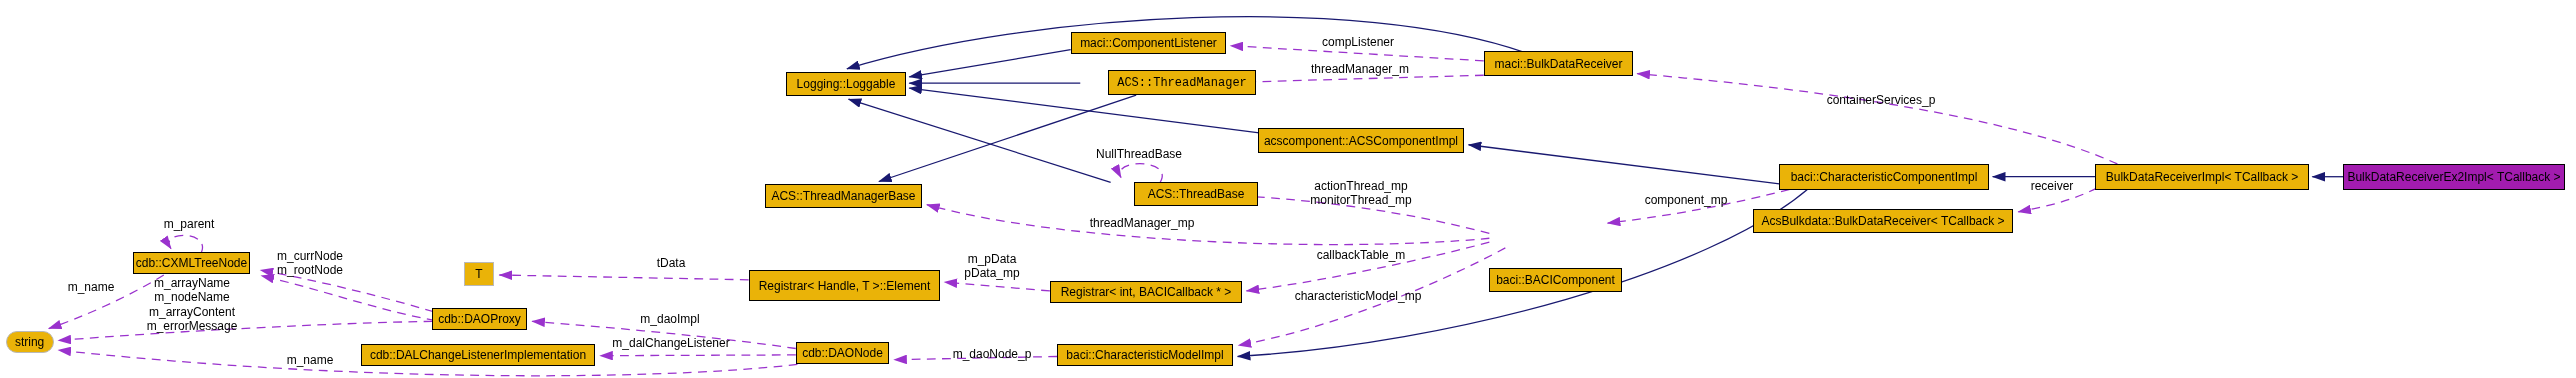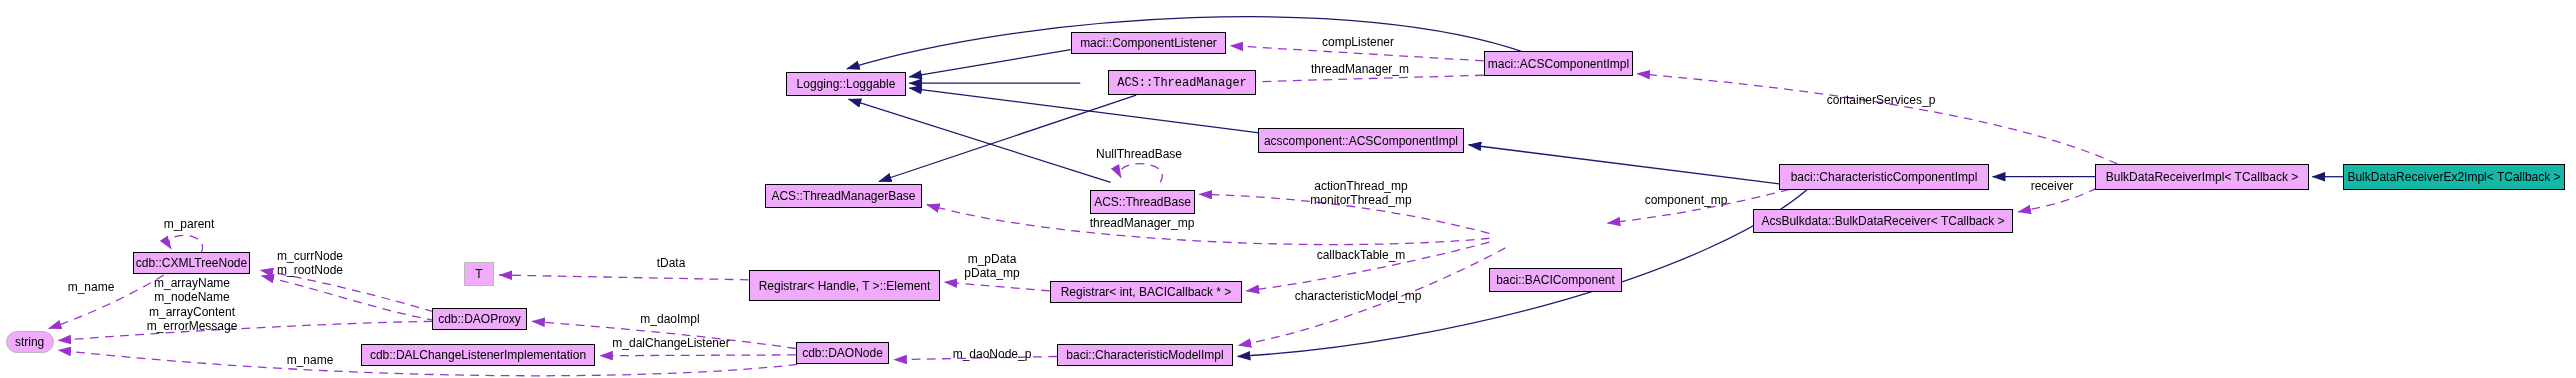--- a/index.html
+++ b/index.html
@@ -1,23 +1,23 @@
 <!DOCTYPE html>
 <html style="font-size:12.8px"><head>
 <meta charset="utf-8">
 <style>
   html,body{margin:0;padding:0;background:#ffffff;}
   body{width:2576px;height:379px;position:relative;overflow:hidden;
        font-family:"Liberation Sans", sans-serif;}
   #graph{position:absolute;left:0;top:0;width:2576px;height:379px;}
   #edge-layer{position:absolute;left:0;top:0;}
-  .node{position:absolute;box-sizing:border-box;background:#f0abfc;border:0.8px solid #000000;
+  .node{position:absolute;box-sizing:border-box;background:#eab308;border:0.8px solid #000000;
         color:#000000;font-size:12px;text-align:center;display:flex;align-items:center;
         justify-content:center;white-space:nowrap;padding:0 4.8px;cursor:pointer;}
-  .node.main{background:#14b8a6;border:0.8px solid #000000;}
+  .node.main{background:#a21caf;border:0.8px solid #000000;}
   .node.external{border:0.8px solid #b9b9b9;}
   .edge-label{position:absolute;color:#000000;font-size:12px;line-height:14.4px;
               text-align:center;white-space:nowrap;transform:translateX(-50%);}
   path.inherit{stroke:#191970;fill:none;stroke-width:1.6;}
   path.use{stroke:#9a32cd;fill:none;stroke-width:1.6;stroke-dasharray:11 8;}
 </style>
 </head>
 <body>
 
 <div id="graph">
@@ -61,27 +61,27 @@
         <path d="M 545 401 C 472 388, 402 362, 327 345" class="use" marker-end="url(#ah-use)"></path>
         <path d="M 205 344 C 160 372, 100 398, 61 411" class="use" marker-end="url(#ah-use)"></path>
         <path d="M 252 316 C 264 288, 198 288, 214 311" class="use" marker-end="url(#ah-use)"></path>
         <path d="M 1452 228 C 1470 198, 1390 198, 1403 222" class="use" marker-end="url(#ah-use)"></path>
       </g>
   </svg>
   <div id="nodes">
       <div class="node" style="left: 1071px; top: 32px; width: 155px; height: 22.4px;">maci::ComponentListener</div>
       <div class="node" style="left: 786px; top: 72px; width: 120px; height: 24px;">Logging::Loggable</div>
       <div class="node" style="left: 1108px; top: 70px; width: 148px; height: 25px; font-family: Liberation Mono, monospace;">ACS::ThreadManager</div>
-      <div class="node" style="left: 1484px; top: 51px; width: 149px; height: 25px;">maci::ACSComponentImpl</div>
+      <div class="node" style="left: 1484px; top: 51px; width: 149px; height: 25px;">maci::BulkDataReceiver</div>
       <div class="node" style="left: 1258px; top: 128px; width: 206px; height: 25px;">acscomponent::ACSComponentImpl</div>
       <div class="node" style="left: 1779px; top: 164px; width: 210px; height: 25.6px;">baci::CharacteristicComponentImpl</div>
       <div class="node" style="left: 2095px; top: 164px; width: 214px; height: 25.6px;">BulkDataReceiverImpl&lt; TCallback &gt;</div>
       <div class="node main" style="left: 2343px; top: 164px; width: 222px; height: 25.6px;">BulkDataReceiverEx2Impl&lt; TCallback &gt;</div>
       <div class="node" style="left: 1753px; top: 209px; width: 260px; height: 24px;">AcsBulkdata::BulkDataReceiver&lt; TCallback &gt;</div>
-      <div class="node" style="left: 1090px; top: 182px; width: 105px; height: 24px; margin-top: 8px;">ACS::ThreadBase</div>
+      <div class="node" style="left: 1134px; top: 182px; width: 124px; height: 24px;">ACS::ThreadBase</div>
       <div class="node" style="left: 765px; top: 184px; width: 157px; height: 24px;">ACS::ThreadManagerBase</div>
       <div class="node" style="left: 1489px; top: 224px; width: 133px; height: 24px; margin-top: 44px;">baci::BACIComponent</div>
       <div class="node" style="left: 133px; top: 252px; width: 117px; height: 22.4px;">cdb::CXMLTreeNode</div>
       <div class="node external" style="left: 464px; top: 262px; width: 30px; height: 24px;">T</div>
       <div class="node" style="left: 749px; top: 270px; width: 191px; height: 31px; text-align: right;">Registrar&lt; Handle, T &gt;::Element</div>
       <div class="node" style="left: 1050px; top: 281px; width: 192px; height: 22.4px;">Registrar&lt; int, BACICallback * &gt;</div>
       <div class="node" style="left: 432px; top: 308px; width: 95px; height: 22.4px;">cdb::DAOProxy</div>
       <div class="node external" style="left: 5.6px; top: 331px; width: 48px; height: 22.4px; border-radius: 11px;">string</div>
       <div class="node" style="left: 361px; top: 344px; width: 234px; height: 22.4px;">cdb::DALChangeListenerImplementation</div>
       <div class="node" style="left: 796px; top: 342px; width: 93px; height: 22.4px;">cdb::DAONode</div>

